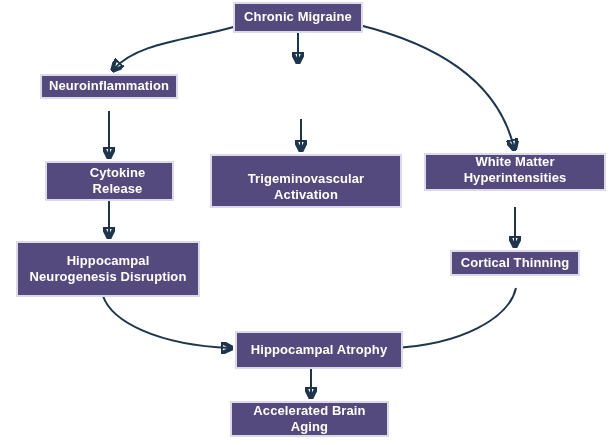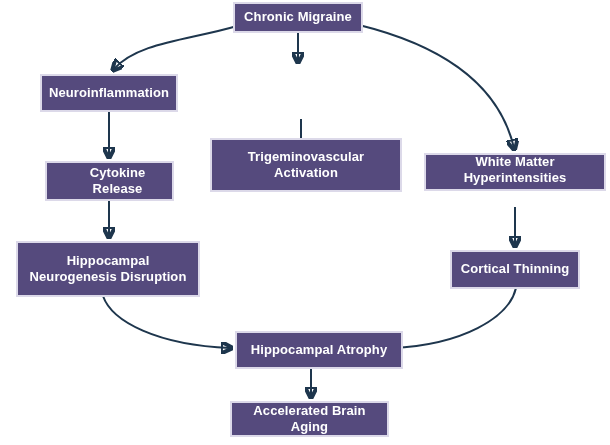--- a/index.html
+++ b/index.html
@@ -40,27 +40,27 @@
     font-weight:bold;
     line-height:1.25;
     display:flex;
     align-items:center;
     justify-content:center;
     text-align:center;
     padding:3px 8px;
     letter-spacing:.1px;
   }
   #n-chronic   {left:235px; top:4px;   width:126px; height:27px;}
-  #n-neuro     {left:42px;  top:76px;  width:134px; height:34px;}
+  #n-neuro     {left:42px;  top:76px;  width:134px; height:21px;}
   #n-persistent{left:213px; top:67px;  width:177px; height:51px;}
   #n-wmh       {left:426px; top:155px; width:178px; height:34px;align-items:flex-end;}
   #n-cytokine  {left:47px;  top:163px; width:125px; height:36px;padding-left:24px;}
-  #n-trigemino {left:212px; top:140px; width:188px; height:50px;}
+  #n-trigemino {left:212px; top:156px; width:188px; height:50px;align-items:flex-end;}
   #n-hnd       {left:18px;  top:243px; width:180px; height:52px;}
-  #n-cortical  {left:452px; top:252px; width:126px; height:35px;}
+  #n-cortical  {left:452px; top:252px; width:126px; height:22px;}
   #n-atrophy   {left:237px; top:333px; width:164px; height:34px;}
   #n-aging     {left:232px; top:403px; width:155px; height:32px;}
 </style>
 </head>
 <body>
 
 <div class="canvas">
 
   <svg class="edges" width="610" height="445" viewBox="0 0 610 445" xmlns="http://www.w3.org/2000/svg">
     <defs>

